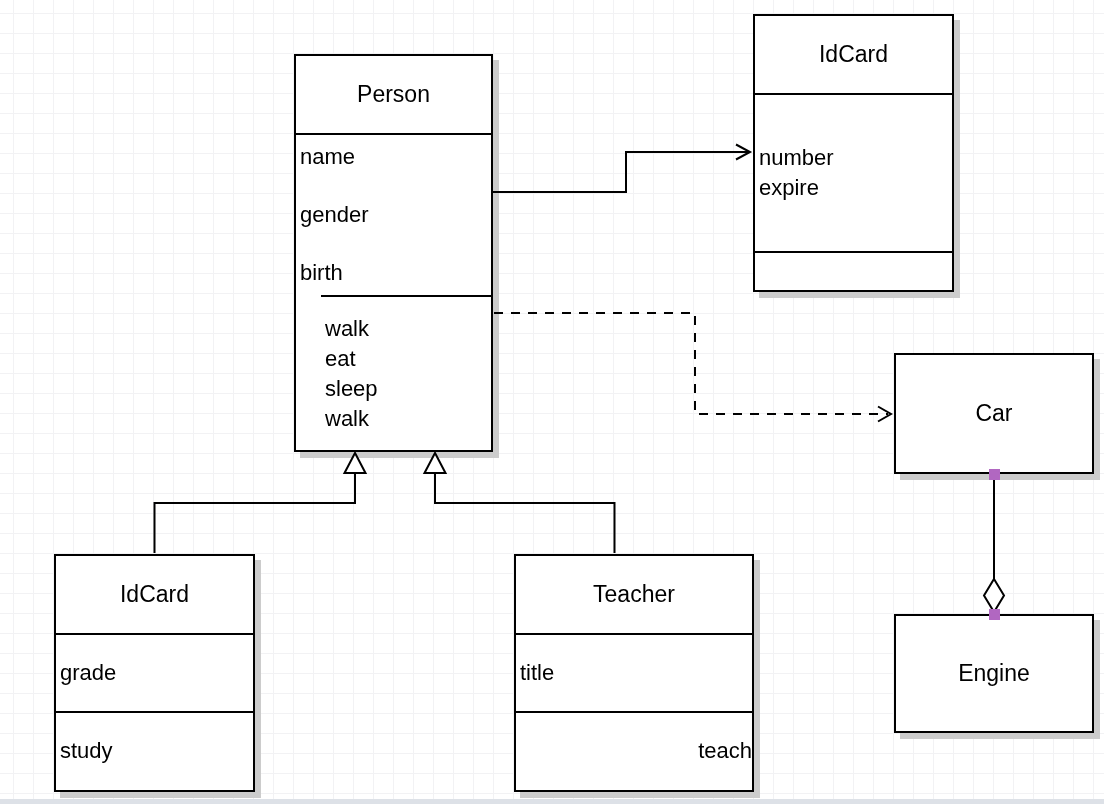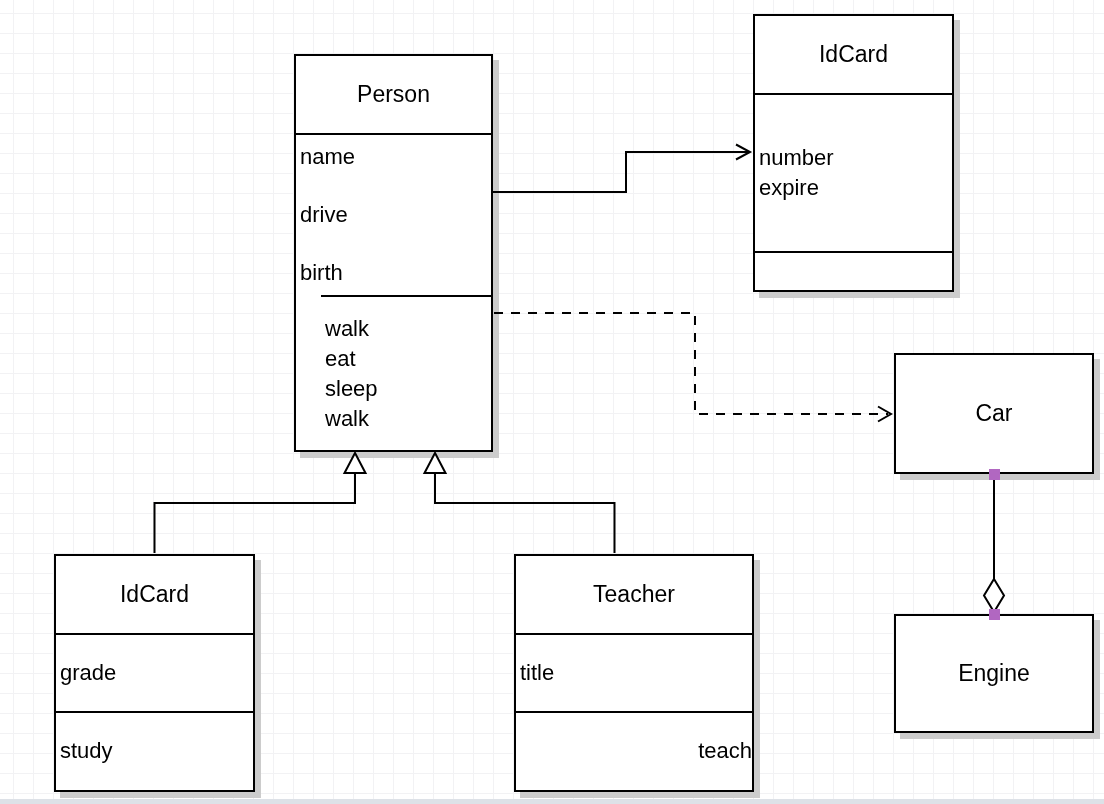--- a/index.html
+++ b/index.html
@@ -67,21 +67,21 @@
 </style>
 </head>
 <body>
 
 <div class="canvas">
 
   <div class="uml-class" style="left:294px; top:54px; width:199px; height:398px;">
     <div class="uml-title" style="height:77px;">Person</div>
     <div class="uml-section" style="height:162px;gap:28px;">
       <div class="uml-row">name</div>
-      <div class="uml-row">drive</div>
+      <div class="uml-row">gender</div>
       <div class="uml-row">birth</div>
     </div>
     <div class="uml-section" style="height:155px;margin-left:25px;">
       <div class="uml-row">walk</div>
       <div class="uml-row">eat</div>
       <div class="uml-row">sleep</div>
       <div class="uml-row">walk</div>
     </div>
   </div>
 

